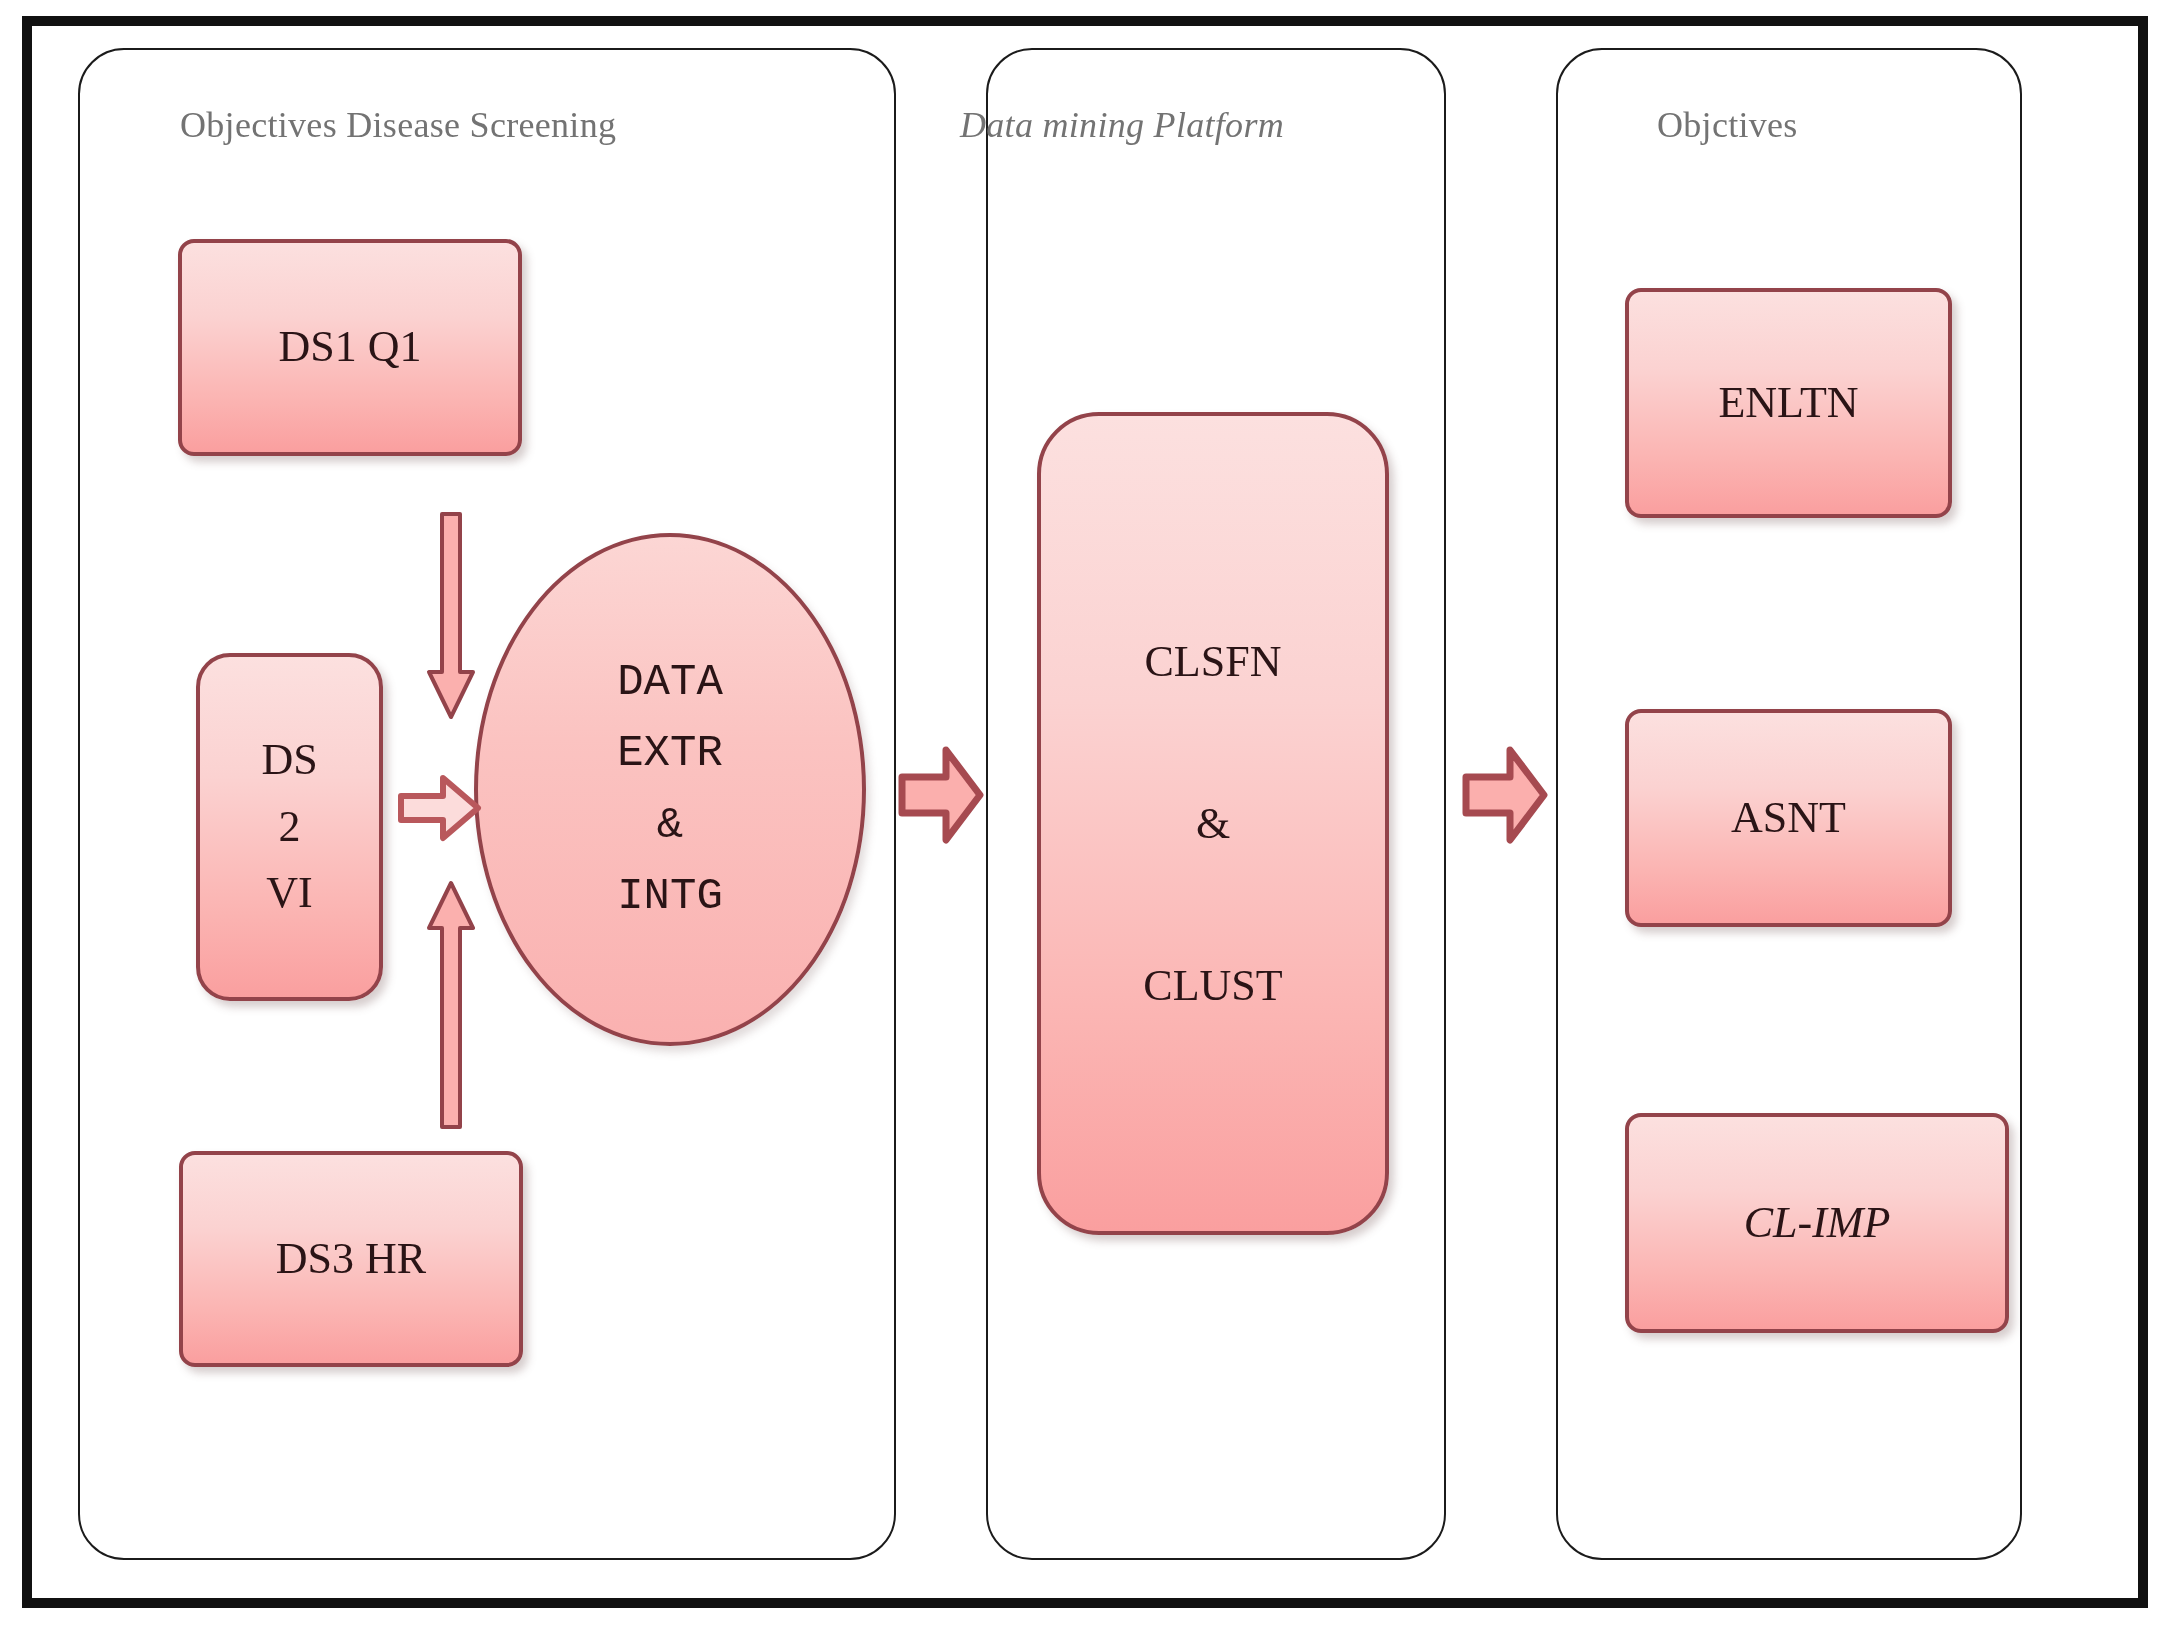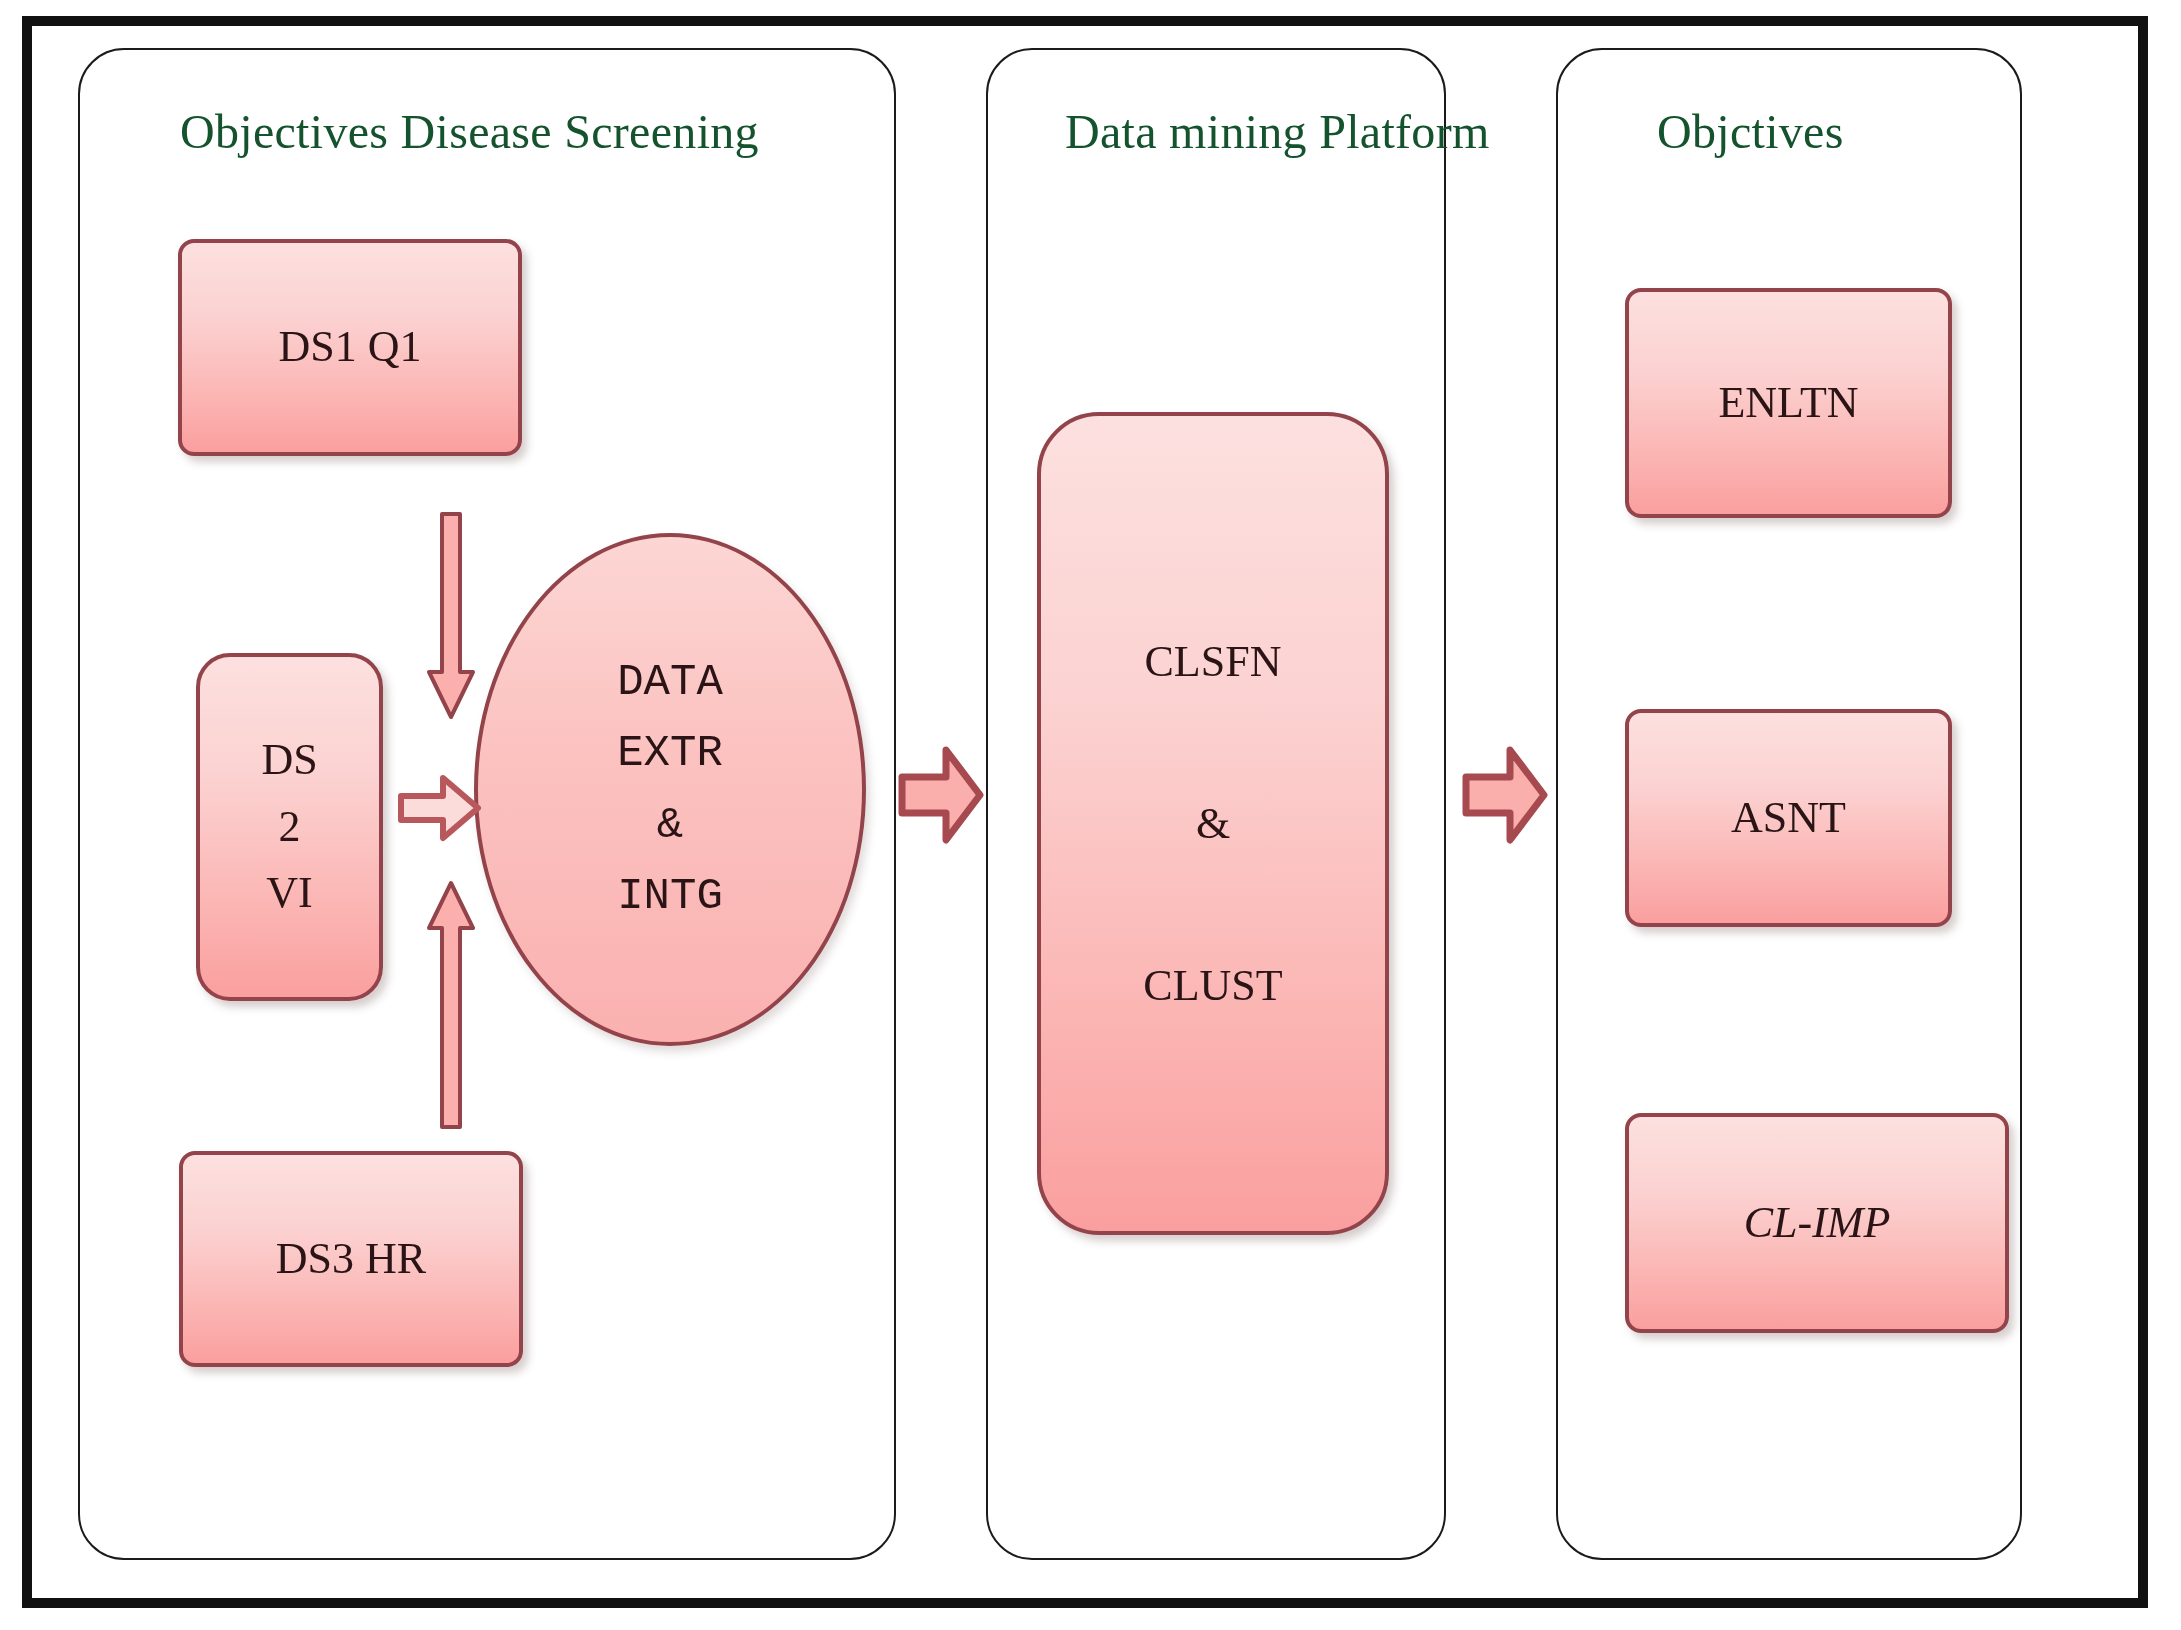--- a/index.html
+++ b/index.html
@@ -34,22 +34,22 @@
   
   .panel {
     position: absolute;
     box-sizing: border-box;
     border: 2px solid #1b1b1b;
     border-radius: 46px;
     background: #ffffff;
   }
   .panel-title {
     position: absolute;
-    font-size: 48px;
-    color: #14532d;
+    font-size: 36px;
+    color: #737373;
     letter-spacing: .3px;
     white-space: nowrap;
   }
 
   
   .node {
     position: absolute;
     box-sizing: border-box;
     border: 4px solid #93434a;
     border-radius: 16px;
@@ -164,21 +164,21 @@
   </div>
 
   <div class="arrow" style="left:898px; top:745px;">
     <svg width="86" height="100" viewBox="0 0 86 100">
       <path d="M4,32 L48,32 L48,5 L82,50 L48,95 L48,68 L4,68 Z" fill="#fbafad" stroke="#a64a50" stroke-width="7" stroke-linejoin="round"></path>
     </svg>
   </div>
 
   <div class="panel" style="left:986px; top:48px; width:460px; height:1512px;">
   </div>
-  <div class="panel-title" style="left:1065px; top:104px;">Data mining Platform</div>
+  <div class="panel-title" style="left:960px; top:104px;font-style:italic;">Data mining Platform</div>
 
   <div class="node platform" style="left:1037px; top:412px; width:352px; height:823px;">
     <span class="stack">
       <span>CLSFN</span>
       <span>&amp;</span>
       <span>CLUST</span>
     </span>
   </div>
 
   <div class="arrow" style="left:1462px; top:745px;">

